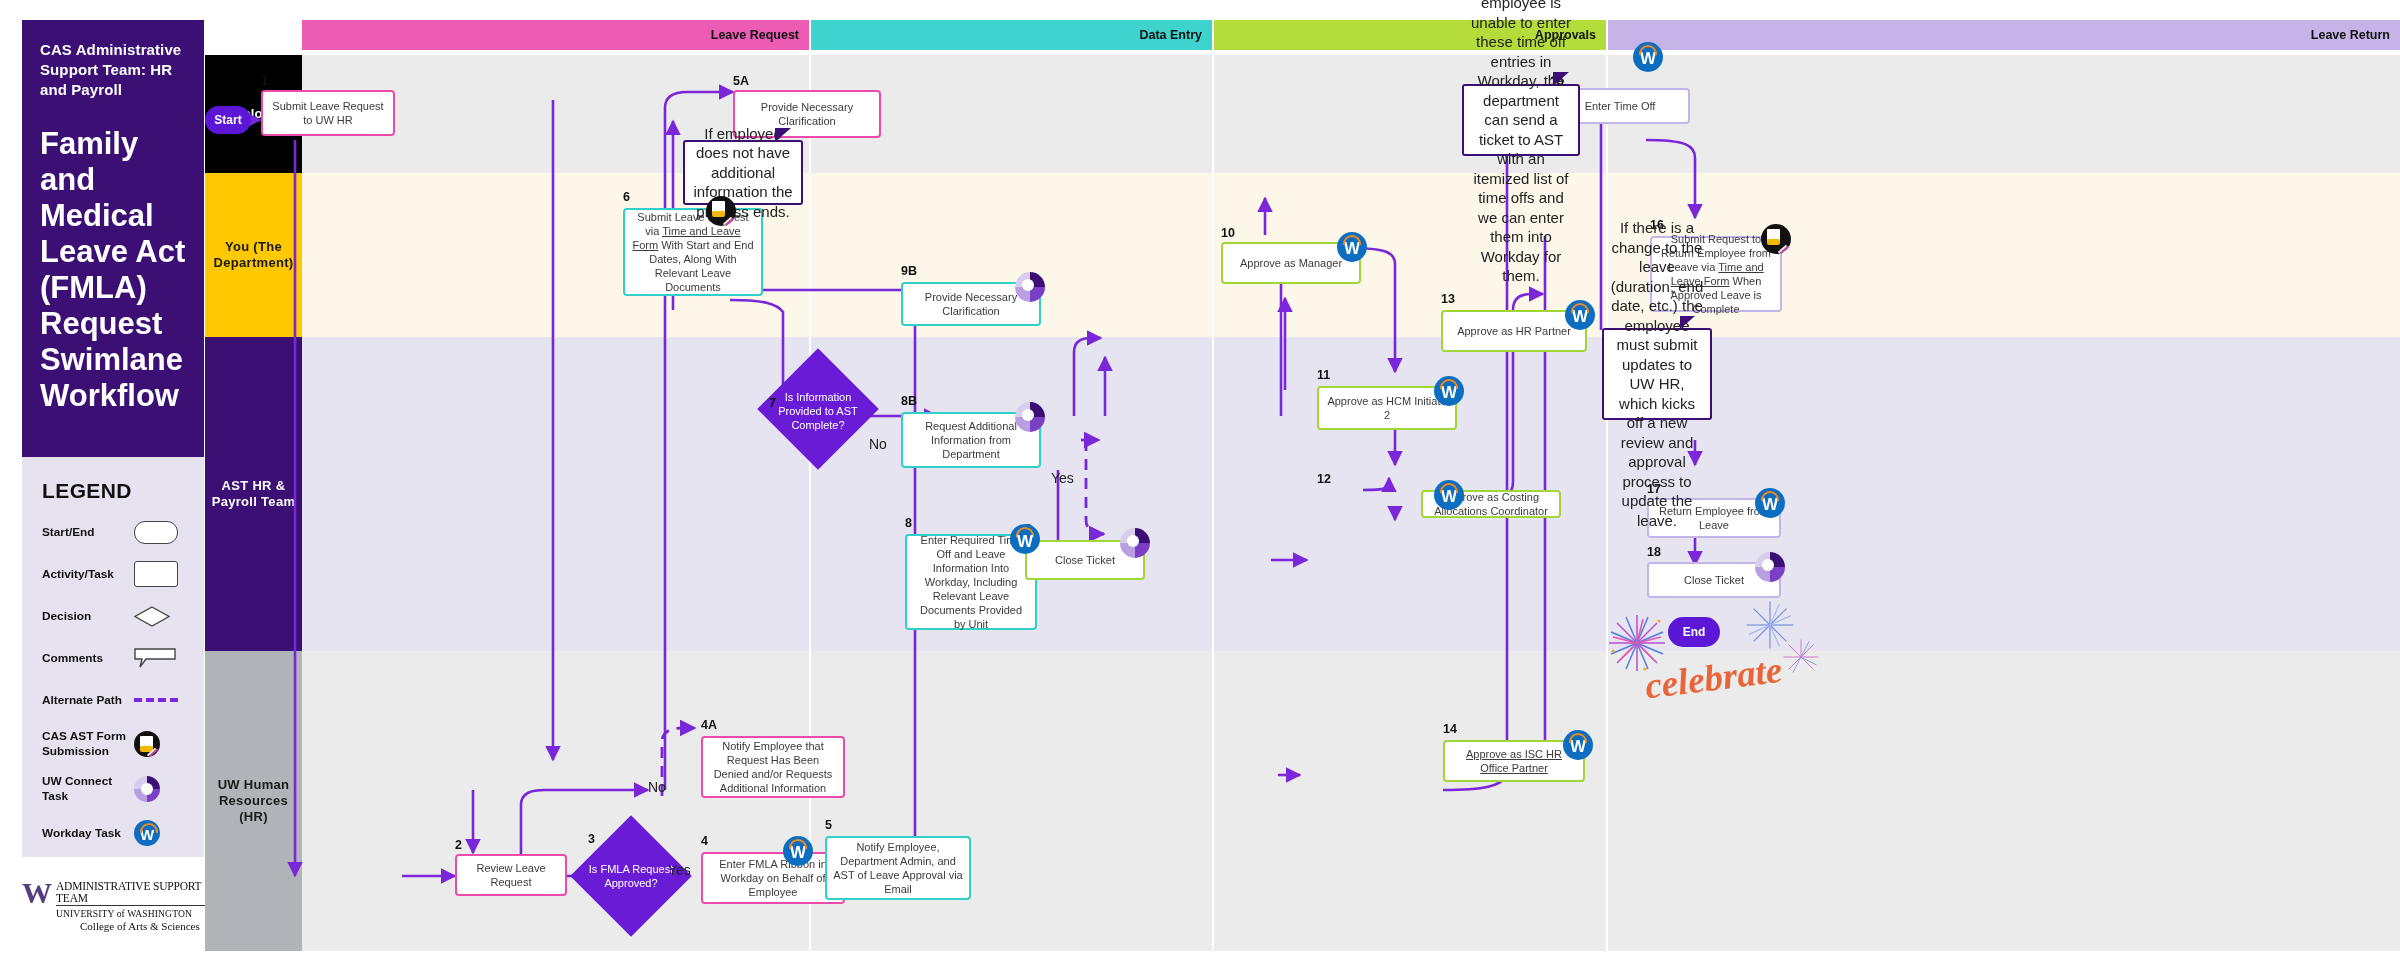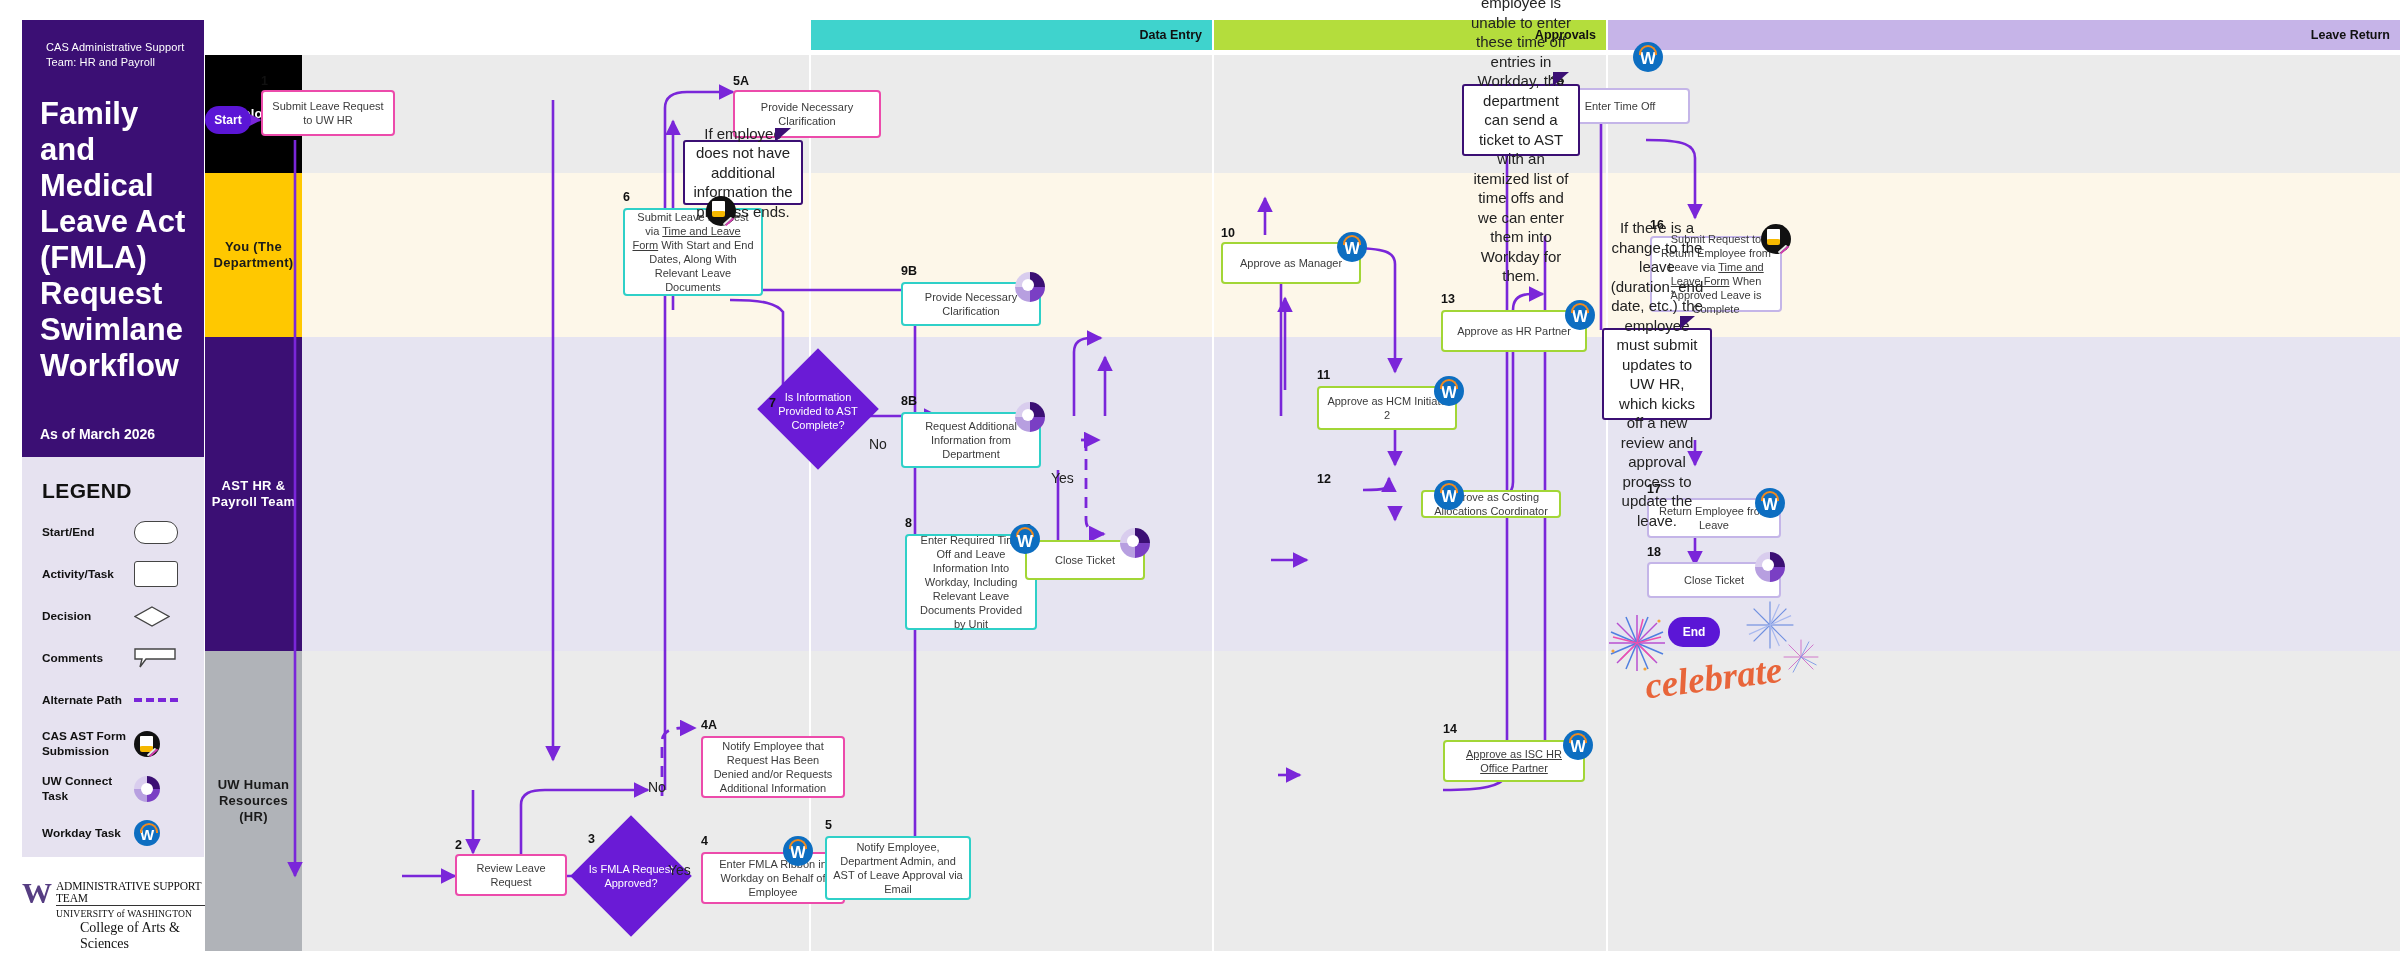--- a/index.html
+++ b/index.html
@@ -3,21 +3,21 @@
 <meta charset="utf-8">
 <style>
   html,body{margin:0;padding:0;background:#ffffff;}
   body{width:2400px;height:960px;position:relative;overflow:hidden;
        font-family:"Liberation Sans",sans-serif;color:#3b3b3b;}
 
   
   #left-panel{position:absolute;left:0;top:0;width:205px;height:960px;background:#ffffff;}
   #title-block{position:absolute;left:22px;top:20px;width:182px;height:437px;
                background:#3b0f74;color:#fff;box-sizing:border-box;padding:20px 18px 0 18px;}
-  #org-name{font-size:11px;font-weight:normal;line-height:1.32;letter-spacing:.1px;margin-left:6px;}
+  #org-name{font-size:15px;font-weight:bold;line-height:1.32;letter-spacing:.1px;}
   #doc-title{font-size:31px;font-weight:bold;line-height:1.16;margin-top:27px;}
   #doc-date{font-size:14px;font-weight:bold;margin-top:42px;}
 
   #legend{position:absolute;left:22px;top:457px;width:182px;height:400px;background:#e6e2f0;
           box-sizing:border-box;padding:22px 20px 12px 20px;}
   #legend-title{font-size:21px;font-weight:bold;color:#111;letter-spacing:.4px;}
   .legend-row{display:flex;align-items:center;margin-top:16px;min-height:26px;}
   .legend-label{font-size:11.8px;font-weight:bold;color:#111;width:92px;line-height:1.25;}
   .legend-art{width:50px;display:flex;align-items:center;justify-content:flex-start;}
 
@@ -44,21 +44,21 @@
       text-align:center;font-size:15px;line-height:30px;}
   .badge-wd:before{content:"";position:absolute;left:6px;top:3px;width:14px;height:8px;
       border:2.6px solid #f08a1e;border-bottom:none;border-radius:9px 9px 0 0;}
 
   #uw-logo{position:absolute;left:22px;top:880px;width:190px;display:flex;align-items:flex-start;}
   #uw-w{font-family:"Liberation Serif",serif;font-weight:bold;font-size:30px;color:#563d82;
         line-height:.85;letter-spacing:-2px;}
   #uw-lines{margin-left:6px;font-family:"Liberation Serif",serif;color:#111;}
   #uw-l1{font-size:11.5px;letter-spacing:-.2px;border-bottom:1px solid #333;padding-bottom:1px;}
   #uw-l2{font-size:9.6px;letter-spacing:.1px;margin-top:2px;}
-  #uw-l3{font-size:14px;margin-top:1px;margin-left:24px;}
+  #uw-l3{font-size:11px;margin-top:1px;margin-left:24px;}
 
   
   #canvas{position:absolute;left:205px;top:0;width:2195px;height:960px;}
   .phase{position:absolute;top:20px;height:30px;color:#111;font-size:12.5px;font-weight:bold;
          display:flex;align-items:center;justify-content:flex-end;padding-right:10px;box-sizing:border-box;}
   .lane-label{position:absolute;left:0;width:97px;display:flex;align-items:center;justify-content:center;
               text-align:center;font-size:13px;font-weight:bold;letter-spacing:.3px;line-height:1.25;box-sizing:border-box;}
   .lane-bg{position:absolute;left:97px;}
   .vsep{position:absolute;top:55px;bottom:0;width:2px;background:#ffffff;}
 
@@ -175,20 +175,23 @@
 
   <div class="lane-bg" style="top:55px;height:118px;width:2098px;background:#ebebeb;"></div>
   <div class="lane-bg" style="top:173px;height:164px;width:2098px;background:#fdf7e9;"></div>
   <div class="lane-bg" style="top:337px;height:314px;width:2098px;background:#e6e4f1;"></div>
   <div class="lane-bg" style="top:651px;height:300px;width:2098px;background:#ebebeb;"></div>
 
   <div class="vsep" style="left:604px;"></div>
   <div class="vsep" style="left:1007px;"></div>
   <div class="vsep" style="left:1401px;"></div>
 
+  <div class="phase" style="left:97px;width:507px;background:#ec5bb4;">
+    <span>Leave Request</span>
+  </div>
   <div class="phase" style="left:606px;width:401px;background:#3fd3cd;">
     <span>Data Entry</span>
   </div>
   <div class="phase" style="left:1009px;width:392px;background:#b4dd3c;">
     <span>Approvals</span>
   </div>
   <div class="phase" style="left:1403px;width:792px;background:#c6b4e8;">
     <span>Leave Return</span>
   </div>
 

